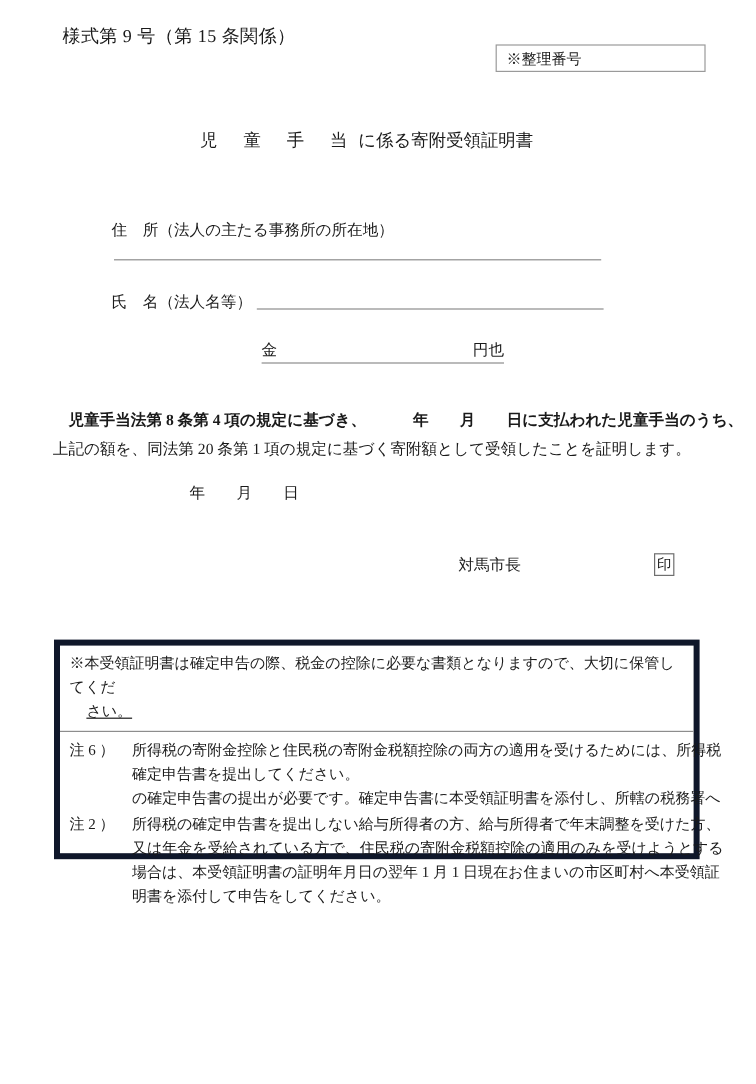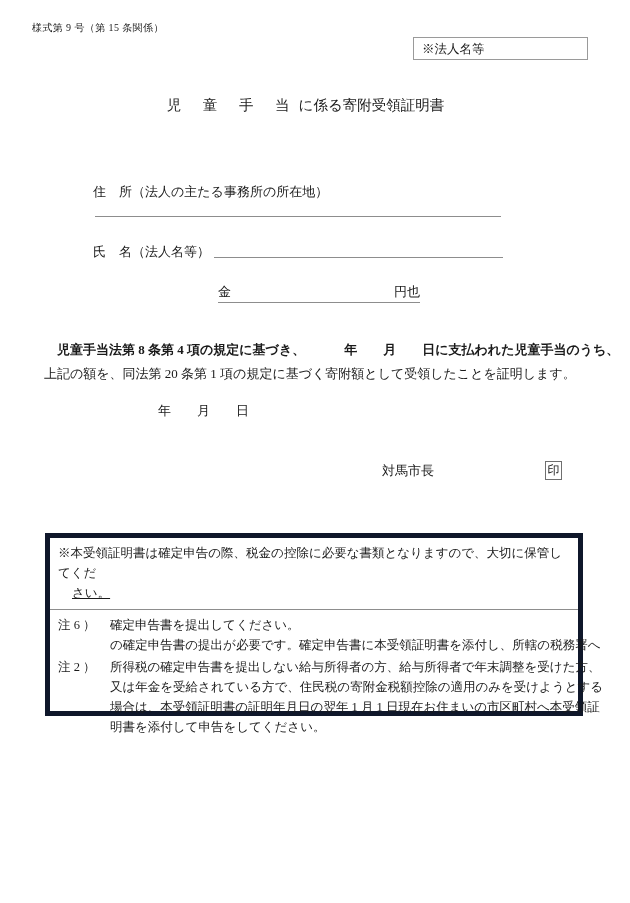--- a/index.html
+++ b/index.html
@@ -17,23 +17,23 @@
   }
   .page {
     position: relative;
     width: 630px;
     height: 903px;
   }
 
   
   .form-no {
     position: absolute;
-    left: 32px;
+    left: 52px;
     top: 21px;
-    font-size: 10px;
+    font-size: 15px;
     letter-spacing: 0.4px;
     white-space: nowrap;
   }
 
   
   .ctrl-box {
     position: absolute;
     left: 413px;
     top: 37px;
     width: 175px;
@@ -46,21 +46,21 @@
     left: 8px;
     top: 3px;
     font-size: 12.5px;
     white-space: nowrap;
   }
 
   
   .doc-title {
     position: absolute;
     left: 0;
-    top: 96px;
+    top: 108px;
     width: 611px;
     text-align: center;
     font-size: 14.5px;
     white-space: nowrap;
   }
   .doc-title .spaced {
     letter-spacing: 9px;
   }
 
   
@@ -199,21 +199,21 @@
   .note-text span + span { padding-left: 0; }
 </style>
 </head>
 <body>
 
 <div class="page">
 
   <div class="form-no">様式第 9 号（第 15 条関係）</div>
 
   <div class="ctrl-box">
-    <div class="ctrl-box-label">※法人名等</div>
+    <div class="ctrl-box-label">※整理番号</div>
   </div>
 
   <div class="doc-title">
     <span class="spaced">児 童 手 当</span><span>に係る寄附受領証明書</span>
   </div>
 
   <div class="addr-label">住　所（法人の主たる事務所の所在地）</div>
   <div class="addr-rule"></div>
 
   <div class="name-row">
@@ -243,20 +243,21 @@
   <div class="notes-box">
     <div class="notes-head">
       <span class="notes-head-text">※本受領証明書は確定申告の際、税金の控除に必要な書類となりますので、大切に保管してくだ</span>
       <span class="notes-head-cont">さい。</span>
     </div>
     <div class="notes-body">
 
       <div class="note-item">
         <div class="note-marker">注 6 ）</div>
         <div class="note-text">
+          <span>所得税の寄附金控除と住民税の寄附金税額控除の両方の適用を受けるためには、所得税</span>
           <span>確定申告書を提出してください。</span>
           <span>の確定申告書の提出が必要です。確定申告書に本受領証明書を添付し、所轄の税務署へ</span>
         </div>
       </div>
 
       <div class="note-item">
         <div class="note-marker">注 2 ）</div>
         <div class="note-text">
           <span>所得税の確定申告書を提出しない給与所得者の方、給与所得者で年末調整を受けた方、</span>
           <span>又は年金を受給されている方で、住民税の寄附金税額控除の適用のみを受けようとする</span>

